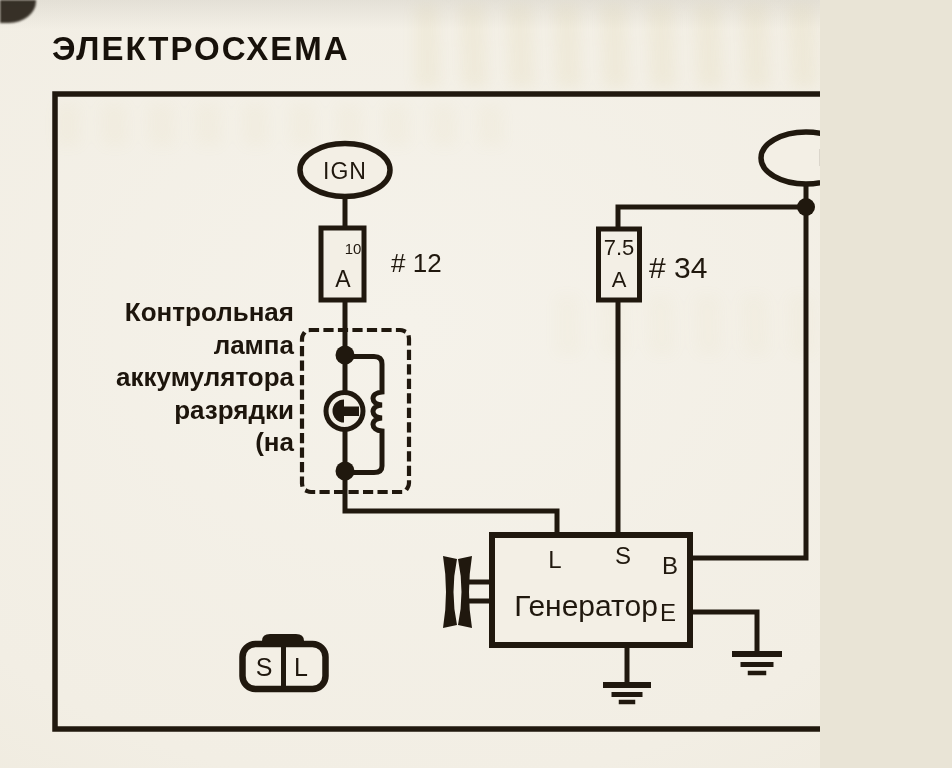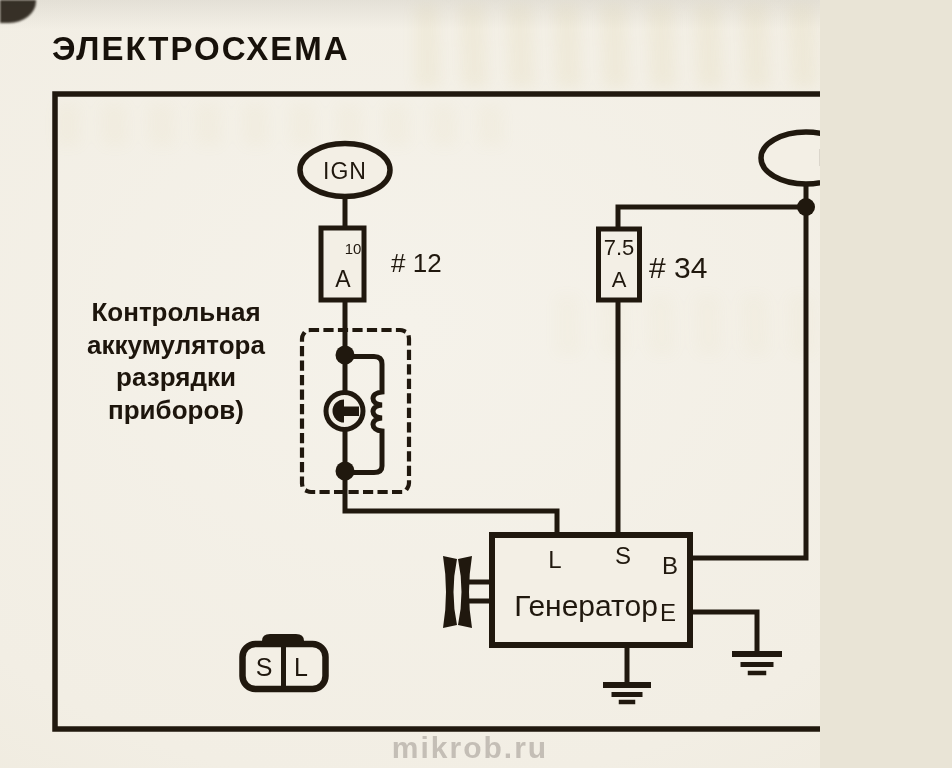--- a/index.html
+++ b/index.html
@@ -33,21 +33,21 @@
     position:absolute;left:0;top:0;width:952px;height:30px;
     background:linear-gradient(180deg, rgba(190,186,176,.28), rgba(190,186,176,0));
     pointer-events:none;
   }
   .page-title{
     position:absolute;left:52px;top:30px;
     font-size:33px;font-weight:bold;letter-spacing:2px;color:#17110a;
   }
   .caption{
     position:absolute;left:58px;top:296px;width:236px;
-    text-align:center;font-size:26px;line-height:32.5px;font-weight:bold;color:#1d150c;
+    text-align:right;font-size:26px;line-height:32.5px;font-weight:bold;color:#1d150c;
   }
   .caption span{display:block;}
   .lbl{position:absolute;font-weight:normal;color:#20180e;}
   .watermark{
     position:absolute;left:470px;top:731px;transform:translateX(-50%);
     font-size:30px;letter-spacing:2px;color:rgba(158,152,143,.55);font-weight:bold;
   }
   svg{position:absolute;left:0;top:0;}
 </style>
 </head>
@@ -164,28 +164,28 @@
   <span class="lbl ctr abs" style="left:343px;top:248px;font-size:15px;margin-left:10px;">10</span>
   <span class="lbl ctr abs" style="left:343px;top:279px;font-size:23px;">A</span>
   <span class="lbl abs" style="left:391px;top:248px;font-size:26px;"># 12</span>
 
   <span class="lbl ctr abs" style="left:619px;top:248px;font-size:22px;">7.5</span>
   <span class="lbl ctr abs" style="left:619px;top:280px;font-size:22px;">A</span>
   <span class="lbl abs" style="left:649px;top:251px;font-size:30px;"># 34</span>
 
   <div class="caption">
     <span>Контрольная</span>
+    <span>лампа</span>
     <span>аккумулятора</span>
     <span>разрядки</span>
-    <span>приборов)</span>
+    <span>(на</span>
   </div>
 
   <span class="lbl ctr abs" style="left:586px;top:606px;font-size:30px;">Генератор</span>
   <span class="lbl ctr abs" style="left:555px;top:560px;font-size:24px;">L</span>
   <span class="lbl ctr abs" style="left:623px;top:556px;font-size:24px;">S</span>
   <span class="lbl ctr abs" style="left:670px;top:566px;font-size:24px;">B</span>
   <span class="lbl ctr abs" style="left:668px;top:613px;font-size:24px;">E</span>
 
   <span class="lbl ctr abs" style="left:264px;top:667px;font-size:25px;">S</span>
   <span class="lbl ctr abs" style="left:301px;top:667px;font-size:25px;">L</span>
 
-  <div class="watermark">mikrob.ru</div>
 </div>
 
 </body></html>

